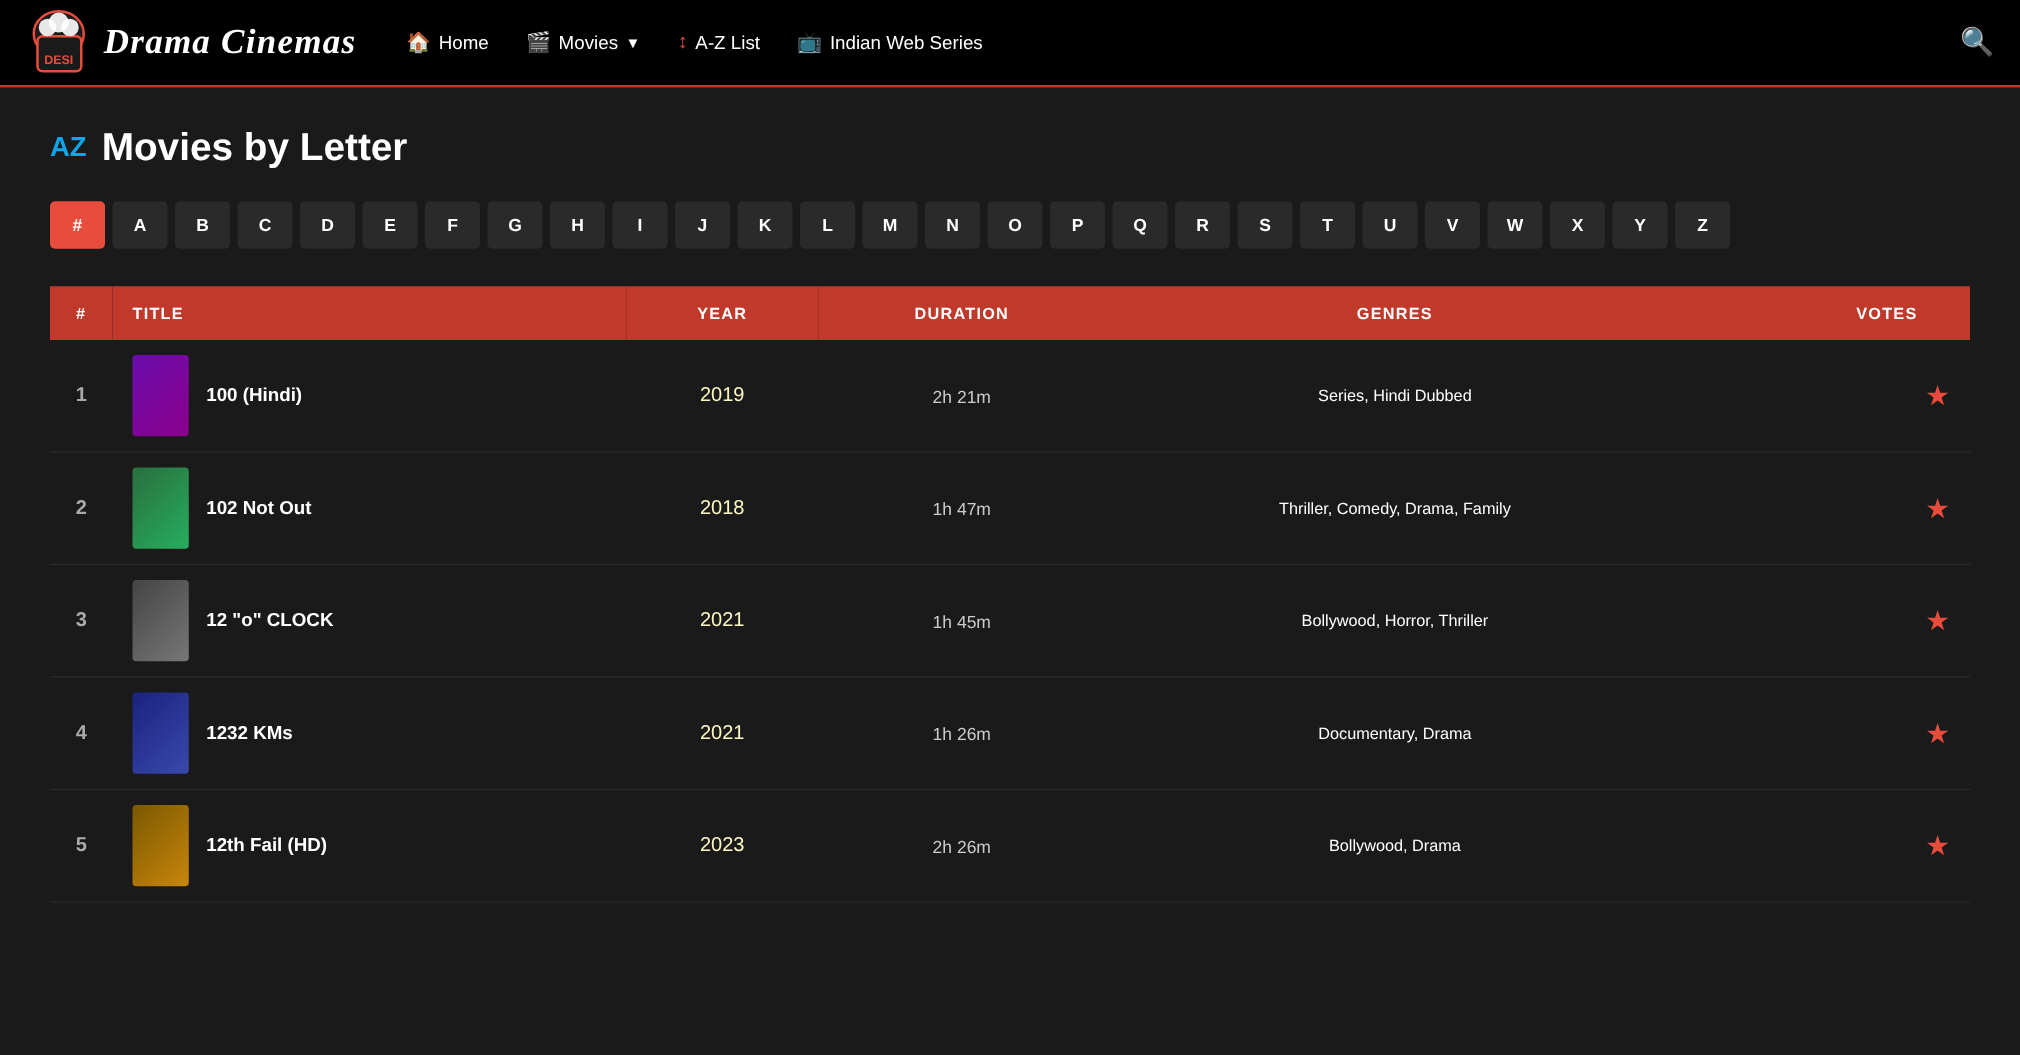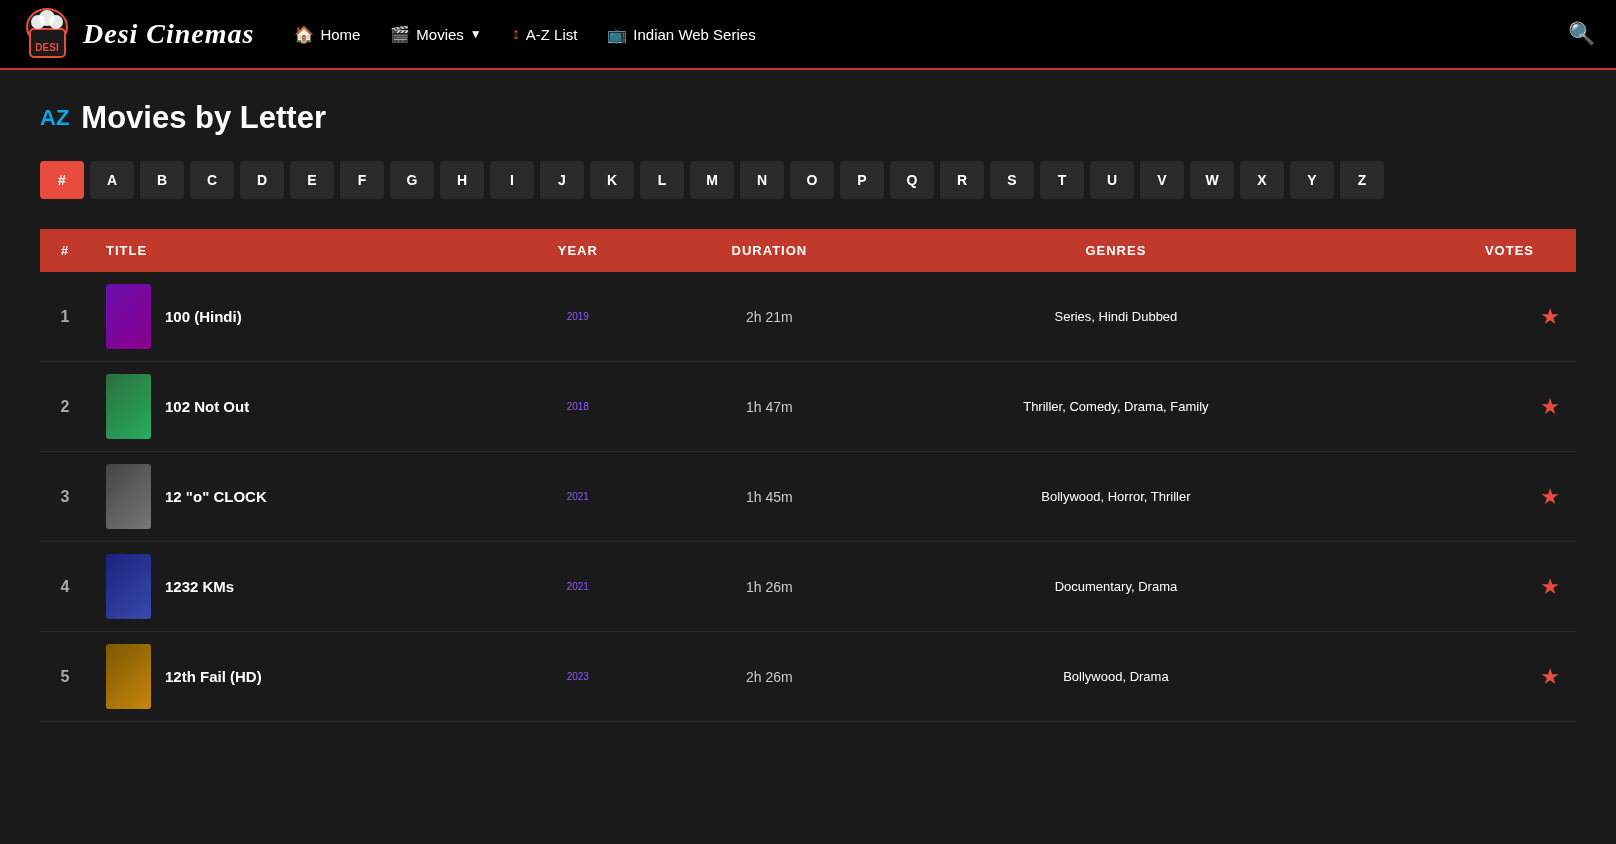--- a/index.html
+++ b/index.html
@@ -152,21 +152,21 @@
       justify-content: center;
       font-size: 10px;
       color: #666;
     }
     .movie-title {
       font-size: 15px;
       font-weight: bold;
       color: #fff;
       cursor: pointer;
     }
-    .year-cell { color: #8b5cf6; font-size: 10px; text-align: center; }
+    .year-cell { color: #fef9c3; font-size: 16px; text-align: center; }
     .duration-cell { color: #ccc; font-size: 14px; text-align: center; }
     .genres-cell { color: #fff; font-size: 13px; text-align: center; }
     .votes-cell { text-align: right; padding-right: 30px; }
     .star-icon { color: #e74c3c; font-size: 22px; cursor: pointer; }
 
     .title-cell {
       display: flex;
       align-items: center;
       gap: 14px;
     }
@@ -186,21 +186,21 @@
 
     <svg class="logo-icon" viewBox="0 0 55 55">
       <ellipse cx="27" cy="20" rx="20" ry="18" fill="#1a1a1a" stroke="#e74c3c" stroke-width="2"></ellipse>
       <rect x="10" y="22" width="35" height="28" rx="4" fill="#1a1a1a" stroke="#e74c3c" stroke-width="2"></rect>
 
       <circle cx="18" cy="15" r="7" fill="#fff" opacity="0.9"></circle>
       <circle cx="27" cy="11" r="8" fill="#fff" opacity="0.9"></circle>
       <circle cx="36" cy="15" r="7" fill="#fff" opacity="0.9"></circle>
       <text x="27" y="44" text-anchor="middle" fill="#e74c3c" font-size="10" font-weight="bold">DESI</text>
     </svg>
-    <span class="logo-text">Desi Cinemas</span>
+    <span class="logo-text">Drama Cinemas</span>
   </div>
 
   <nav>
     <a class="nav-item">
       <span class="nav-icon">🏠</span>
       <span>Home</span>
     </a>
     <a class="nav-item">
       <span class="nav-icon">🎬</span>
       <span>Movies</span>

